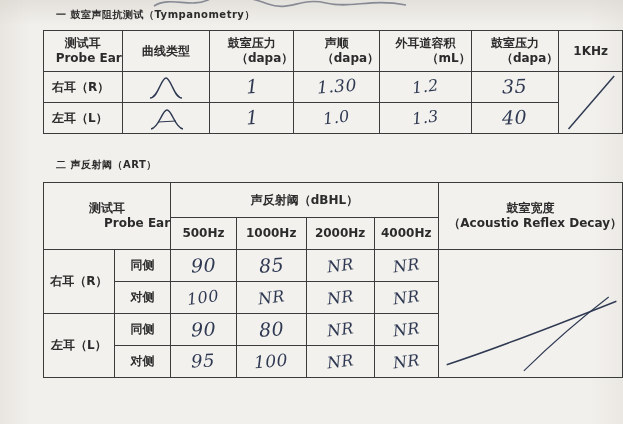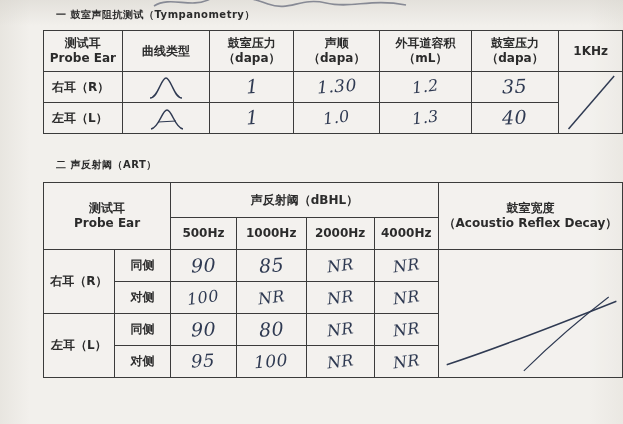--- a/index.html
+++ b/index.html
@@ -67,21 +67,21 @@
     left: 28px;
     width: 580px;
   }
   #tymp-table td { height: 30px; }
   #tymp-table tr.head-row td { height: 40px; }
   .hcell {
     font-size: 12px;
     font-weight: bold;
   }
   .hcell .l1 { display: block; }
-  .hcell .l2 { display: block; }
+  .hcell .l2 { display: block; text-align: right; }
 
   
   #art-table {
     top: 182px;
     left: 28px;
     width: 580px;
   }
   #art-table td { height: 31px; }
   #art-table td.tall { height: 34px; }
 

